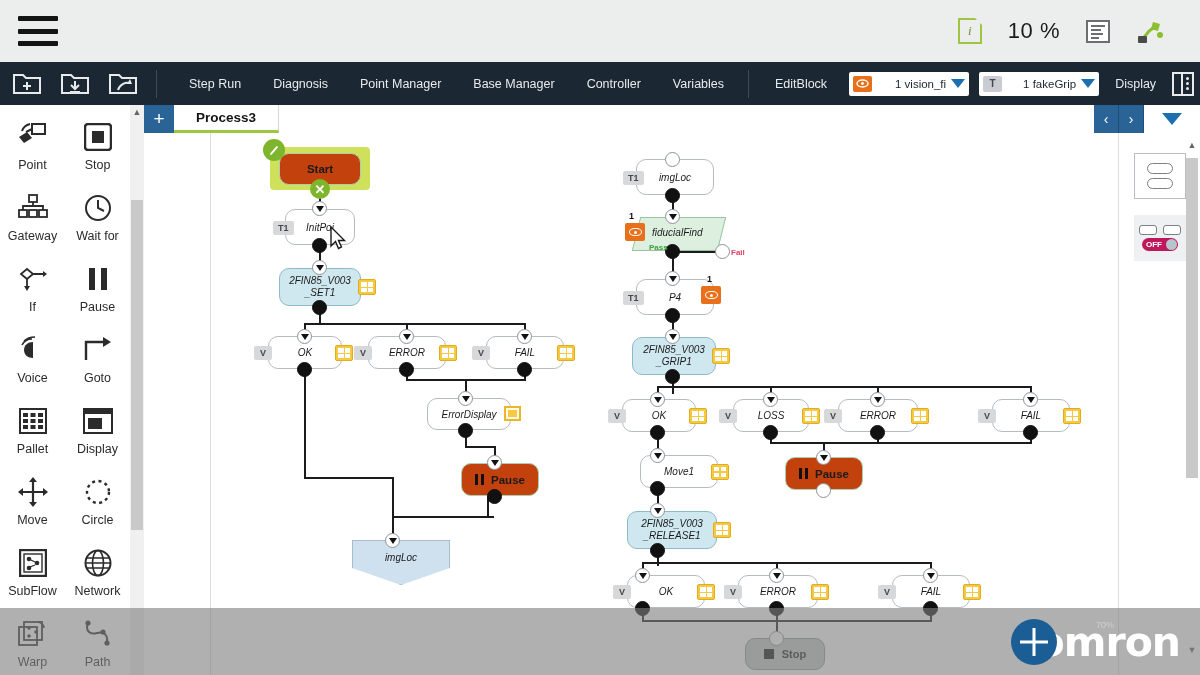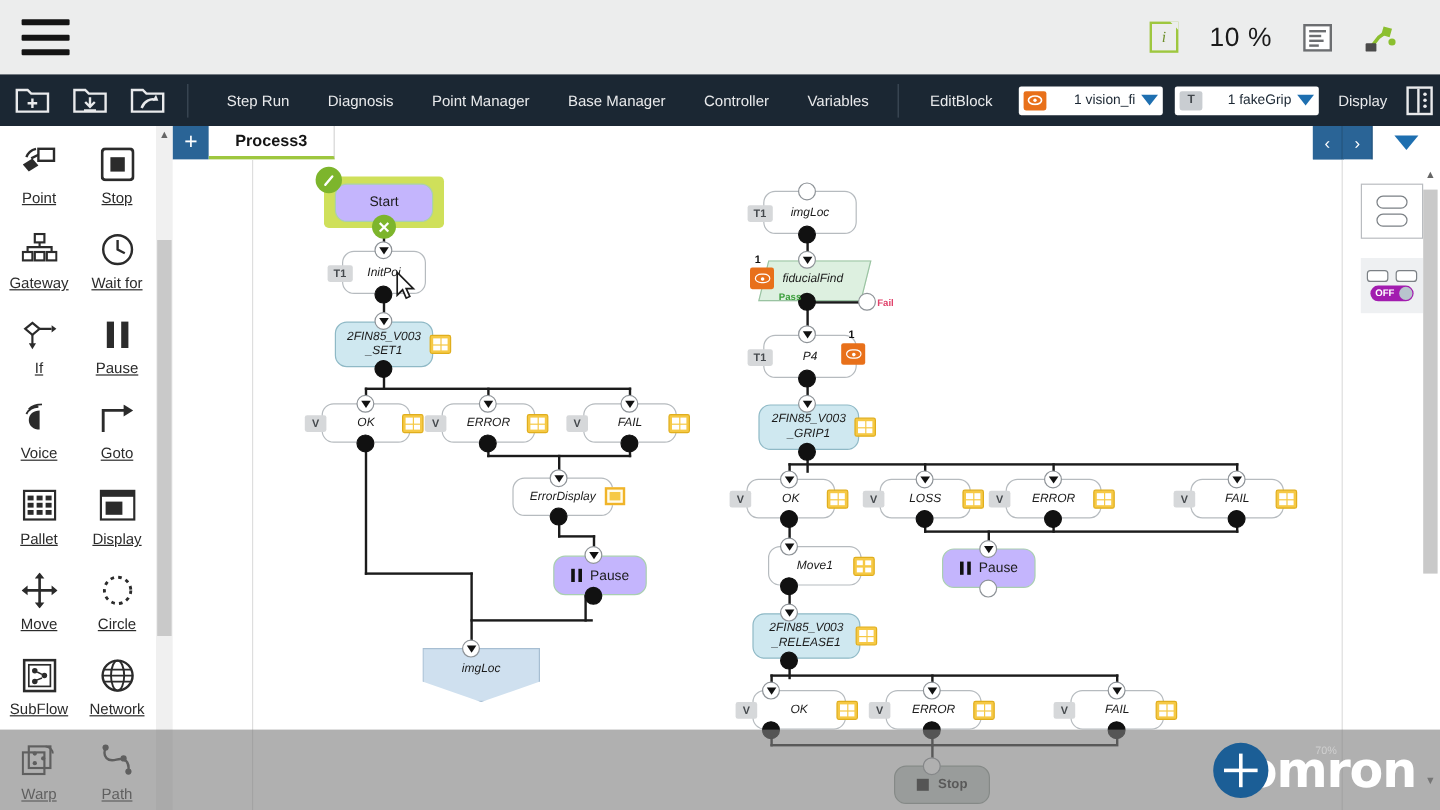--- a/index.html
+++ b/index.html
@@ -52,21 +52,21 @@
   .panel-ico .pr i { width:3px;height:3px;background:#e9eaec;border-radius:50%; }
 
   
   .palette { position:absolute; left:0; top:105px; width:130px; height:570px;
     background:#fff; overflow:hidden; }
   .pgrid { display:grid; grid-template-columns:1fr 1fr; }
   .pitem { height:71px; display:flex; flex-direction:column; align-items:center;
     justify-content:flex-end; padding-bottom:4px; cursor:pointer; }
   .pitem .glyph { height:40px; display:flex; align-items:center;
     justify-content:center; color:#2b2b2b; }
-  .pitem .plabel { font-size:12.5px; color:#2b2b2b; margin-top:1px;text-decoration:underline; }
+  .pitem .plabel { font-size:12.5px; color:#2b2b2b; margin-top:1px; }
   .palette-scroll { position:absolute; left:130px; top:105px; width:14px;
     height:570px; background:#f0f0f0; }
   .ps-up, .ps-dn { width:14px; height:14px; display:flex; align-items:center;
     justify-content:center; font-size:9px; color:#666; }
   .ps-thumb { position:absolute; left:1px; top:95px; width:12px; height:330px;
     background:#c9c9c9; }
 
   
   .tabstrip { position:absolute; left:144px; top:105px; width:950px; height:28px;
     background:#fff; display:flex; align-items:stretch; }
@@ -101,37 +101,37 @@
     flex-direction:column; align-items:center; justify-content:center; gap:4px;
     background:#fff; cursor:pointer; }
   .rp-ico .pill { width:26px; height:11px; border:1px solid #7b8085;
     border-radius:6px; background:#fff; }
   .rp-ico2 { width:52px; height:46px; background:#eef0f2; display:flex;
     flex-direction:column; align-items:center; justify-content:center; gap:3px;
     cursor:pointer; }
   .rp-ico2 .row { display:flex; gap:6px; }
   .rp-ico2 .row .pill2 { width:18px; height:10px; border:1px solid #7b8085;
     border-radius:3px; background:#fff; }
-  .rp-toggle { width:36px; height:13px; border-radius:7px; background:#a21caf;
+  .rp-toggle { width:36px; height:13px; border-radius:7px; background:#be185d;
     color:#fff; font-size:8px; font-weight:bold; display:flex; align-items:center;
     padding-left:4px; position:relative; }
   .rp-toggle .knob { position:absolute; right:1px; top:1px; width:11px;
     height:11px; border-radius:50%; background:#b8c4cd; }
   .rps-thumb { position:absolute; right:2px; top:158px; width:12px; height:320px;
     background:#c9c9c9; }
   .rps-up { position:absolute; right:2px; top:140px; width:12px; height:14px;
     font-size:9px; color:#666; text-align:center; }
   .rps-dn { position:absolute; right:2px; top:645px; width:12px; height:14px;
     font-size:9px; color:#666; text-align:center; }
   .nbox { border:1px solid #b6bbbf; border-radius:10px; background:#fff;
     display:flex; align-items:center; justify-content:center;
     font-style:italic; font-size:10px; color:#1b1b1b; }
   .nbox.teal { background:#cfe8f0; border-color:#8fb9c6; }
-  .nbox.green { background:#c4b5fd; border-color:#a9cfb0; font-style:normal;
-    font-size:11.5px; font-weight:normal; }
+  .nbox.green { background:#c2410c; border-color:#a9cfb0; font-style:normal;
+    font-size:11.5px; font-weight:bold; }
   .nbox.gray { background:#c3cbc7; border-color:#8e9a94; font-style:normal;
     font-size:11px; font-weight:bold; }
   .nlabel2 { line-height:12px; text-align:center; }
 
   
   .dot-in { position:absolute; width:15px; height:15px; border-radius:50%;
     background:#fff; border:1px solid #8e9398; display:flex;
     align-items:center; justify-content:center; z-index:6; }
   .dot-in:after { content:""; width:0;height:0;border-left:4px solid transparent;
     border-right:4px solid transparent; border-top:6px solid #111; }

